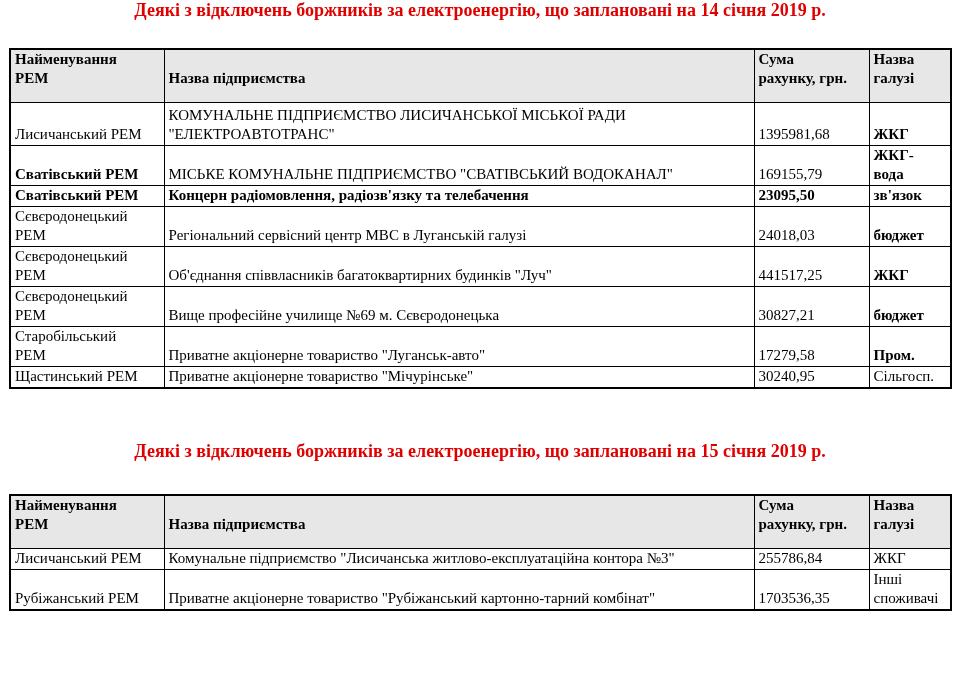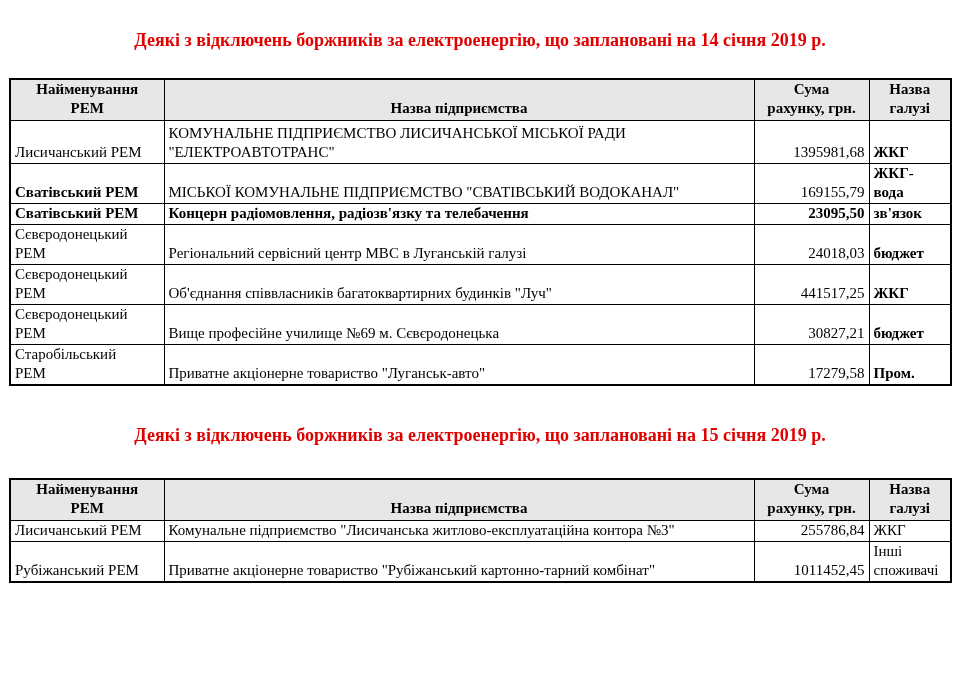--- a/index.html
+++ b/index.html
@@ -10,22 +10,22 @@
     color: #000000;
     overflow: hidden;
   }
   .doc-title {
     text-align: center;
     font-weight: bold;
     font-size: 18px;
     line-height: 20px;
     color: #e00000;
   }
-  .title-1 { margin-top: 30px; }
-  .title-2 { margin-top: 39px; }
+  .title-1 { }
+  .title-2 { margin-top: 52px; }
   table.debtors {
     border-collapse: collapse;
     table-layout: fixed;
     width: 941px;
     margin-left: 9px;
     border: 2px solid #000000;
   }
   .tbl-1 { margin-top: 28px; }
   .tbl-2 { margin-top: 33px; }
   col.c-rem     { width: 154px; }
@@ -37,25 +37,25 @@
     font-size: 15px;
     line-height: 19px;
     vertical-align: bottom;
     padding: 0 4px 1px 4px;
     white-space: pre-line;
     overflow: hidden;
   }
   thead th {
     background: #e7e7e7;
     font-weight: bold;
-    text-align: center;
+    text-align: left;
     vertical-align: bottom;
-    padding-bottom: 2px;
+    padding-bottom: 14px;
   }
-  td.amount { text-align: right; margin-top: 28px; }
+  td.amount { text-align: left; margin-top: 28px; }
   td.b { font-weight: bold; }
   
   .t1-h  { height: 35px; } .t1-r0 { height: 43px; } .t1-r1 { height: 20px; }
   .t1-r2 { height: 19px; } .t1-r3 { height: 35px; } .t1-r4 { height: 40px; }
   .t1-r5 { height: 35px; } .t1-r6 { height: 40px; padding-left: 24px; } .t1-r7 { height: 19px; }
   .t2-h  { height: 36px; } .t2-r0 { height: 21px; } .t2-r1 { height: 39px; }
 </style>
 </head>
 <body>
 
@@ -82,21 +82,21 @@
   <tbody>
     <tr class="t1-r0">
       <td>Лисичанський РЕМ</td>
       <td>КОМУНАЛЬНЕ ПІДПРИЄМСТВО ЛИСИЧАНСЬКОЇ МІСЬКОЇ РАДИ
 "ЕЛЕКТРОАВТОТРАНС"</td>
       <td class="amount">1395981,68</td>
       <td class="b">ЖКГ</td>
     </tr>
     <tr class="t1-r1">
       <td class="b">Сватівський РЕМ</td>
-      <td>МІСЬКОЇ КОМУНАЛЬНЕ ПІДПРИЄМСТВО "СВАТІВСЬКИЙ ВОДОКАНАЛ"</td>
+      <td>МІСЬКЕ КОМУНАЛЬНЕ ПІДПРИЄМСТВО "СВАТІВСЬКИЙ ВОДОКАНАЛ"</td>
       <td class="amount">169155,79</td>
       <td class="b">ЖКГ- вода</td>
     </tr>
     <tr class="t1-r2">
       <td class="b">Сватівський РЕМ</td>
       <td class="b">Концерн радіомовлення, радіозв'язку та телебачення</td>
       <td class="amount b">23095,50</td>
       <td class="b">зв'язок</td>
     </tr>
     <tr class="t1-r3">
@@ -120,20 +120,26 @@
       <td class="amount">30827,21</td>
       <td class="b">бюджет</td>
     </tr>
     <tr class="t1-r6">
       <td>Старобільський
 РЕМ</td>
       <td>Приватне акціонерне товариство "Луганськ-авто"</td>
       <td class="amount">17279,58</td>
       <td class="b">Пром.</td>
     </tr>
+    <tr class="t1-r7">
+      <td>Щастинський РЕМ</td>
+      <td>Приватне акціонерне товариство "Мічурінське"</td>
+      <td class="amount">30240,95</td>
+      <td>Сільгосп.</td>
+    </tr>
   </tbody>
 </table>
 
 <div class="doc-title title-2">Деякі з відключень боржників за електроенергію, що заплановані на 15 січня 2019 р.</div>
 
 <table class="debtors tbl-2">
   <colgroup>
       <col class="c-rem">
       <col class="c-company">
       <col class="c-amount">
@@ -153,18 +159,18 @@
   <tbody>
     <tr class="t2-r0">
       <td>Лисичанський РЕМ</td>
       <td>Комунальне підприємство "Лисичанська житлово-експлуатаційна контора №3"</td>
       <td class="amount">255786,84</td>
       <td>ЖКГ</td>
     </tr>
     <tr class="t2-r1">
       <td>Рубіжанський РЕМ</td>
       <td>Приватне акціонерне товариство "Рубіжанський картонно-тарний комбінат"</td>
-      <td class="amount">1011452,45</td>
+      <td class="amount">1703536,35</td>
       <td>Інші
 споживачі</td>
     </tr>
   </tbody>
 </table>
 
 </body></html>

